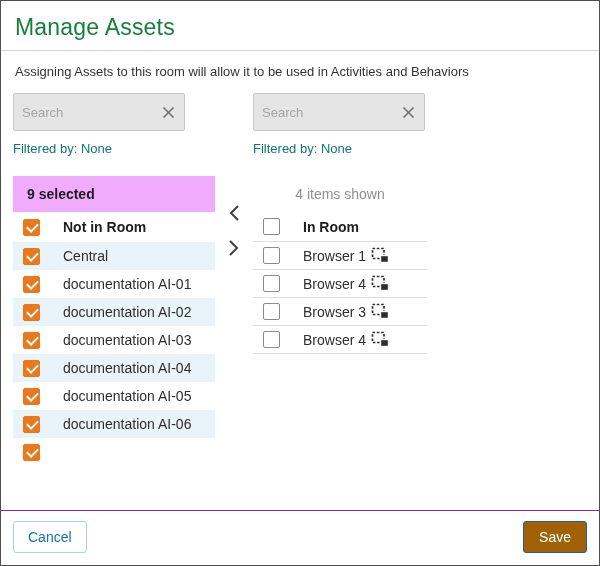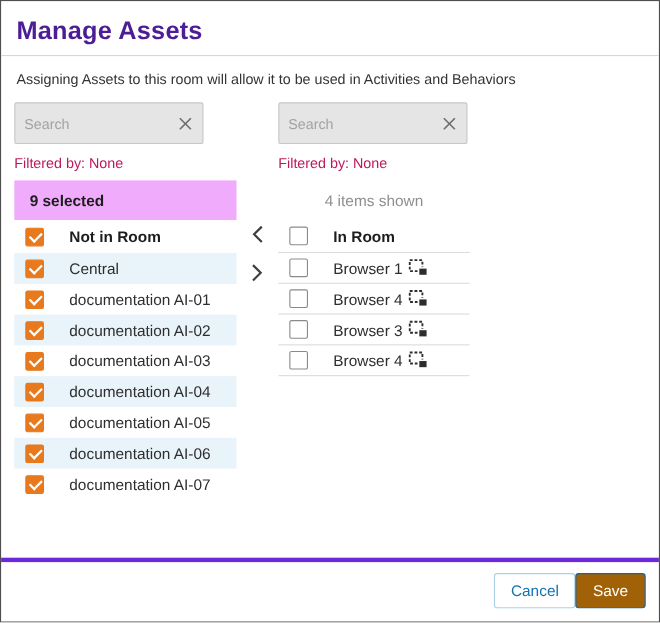--- a/index.html
+++ b/index.html
@@ -9,21 +9,21 @@
     background: #ffffff;
     overflow: hidden;
   }
   .dialog {
     width: 600px; height: 566px;
     border: 1px solid #4f4f4f;
     background: #fff;
     display: flex; flex-direction: column;
   }
   .header { padding: 13px 14px 9px; }
-  .title { font-size: 23px; font-weight: 700; color: #4c1d95; letter-spacing: .2px; }
+  .title { font-size: 23px; font-weight: 400; color: #15803d; letter-spacing: .2px; }
   .divider { border-top: 1px solid #d8d8d8; }
   .description { padding: 13px 14px 2px; font-size: 13px; color: #333; }
   .panels { display: flex; align-items: flex-start; padding: 12px 12px 0; }
   .col-left { width: 202px; flex: 0 0 202px; }
   .col-right { width: 174px; flex: 0 0 174px; }
   .transfer-col {
     width: 38px; flex: 0 0 38px;
     display: flex; flex-direction: column; align-items: center;
     padding-top: 105px;
   }
@@ -45,21 +45,21 @@
     padding: 0 8px; font-size: 13px; color: #333;
     font-family: "Liberation Sans", sans-serif;
     background: transparent;
   }
   .search-input::placeholder { color: #a3a3a3; }
   .clear-btn {
     background: transparent; border: none; cursor: pointer;
     width: 32px; height: 36px;
     display: flex; align-items: center; justify-content: center;
   }
-  .filtered { font-size: 13px; color: #be185d; padding: 10px 0 8px; }
+  .filtered { font-size: 13px; color: #0f766e; padding: 10px 0 20px; }
 
   .selected-row {
     height: 36px; background: #f0abfc;
     display: flex; align-items: center;
     padding: 0 14px;
     font-size: 14px; font-weight: 700; color: #1d1d1d;
   }
   .items-shown-row {
     height: 36px;
     display: flex; align-items: center; justify-content: center;
@@ -87,22 +87,22 @@
   .cb.checked { background: #e8791d; border-color: #e8791d; }
   .cb.checked::after {
     content: ""; position: absolute; left: 3px; top: 3px;
     width: 9px; height: 5px;
     border-left: 2px solid #fff; border-bottom: 2px solid #fff;
     transform: rotate(-45deg);
   }
 
   .footer {
     margin-top: auto;
-    border-top: 4px solid #6d28d9;
-    display: flex; align-items: center; justify-content: flex-end;
+    border-top: 1px solid #6d28d9;
+    display: flex; align-items: center; justify-content: space-between;
     padding: 10px 12px 12px;
   }
   .btn {
     font-family: "Liberation Sans", sans-serif;
     font-size: 14px; border-radius: 3px; cursor: pointer;
     padding: 8px 14px; line-height: 1;
   }
   .btn-cancel {
     background: #fff; color: #1173b2;
     border: 1px solid #a9d2e8;
@@ -176,21 +176,20 @@
     <span class="row-label">documentation AI-05</span>
   </div>
 
   <div class="row item-row">
     <span class="cb checked"></span>
     <span class="row-label">documentation AI-06</span>
   </div>
 
   <div class="row item-row">
     <span class="cb checked"></span>
-    <span class="row-label">documentation AI-07</span>
   </div>
 
 </div>
       </div>
     </div>
 
     <div class="transfer-col">
       <button class="chev-btn">
         <svg width="12" height="18" viewBox="0 0 12 18">
           <polyline points="10,2 3,9 10,16" fill="none" stroke="#3f3f3f" stroke-width="2"></polyline>

